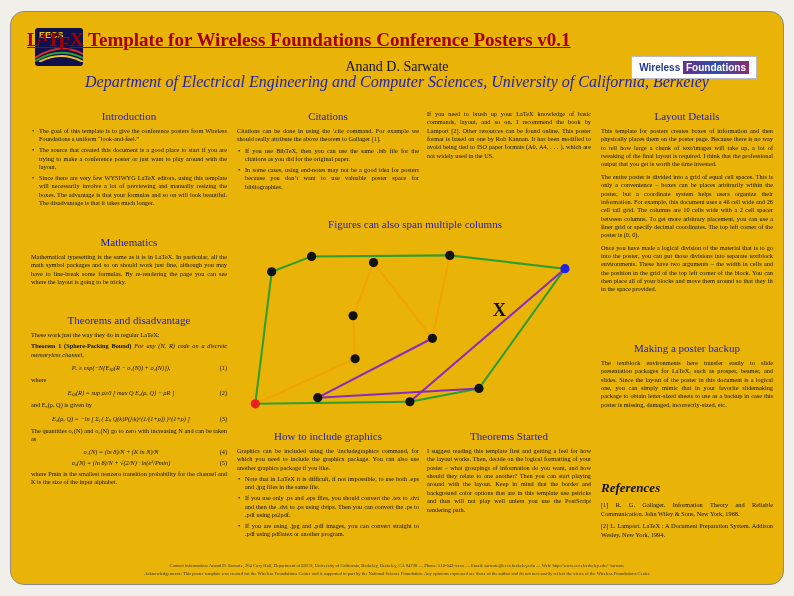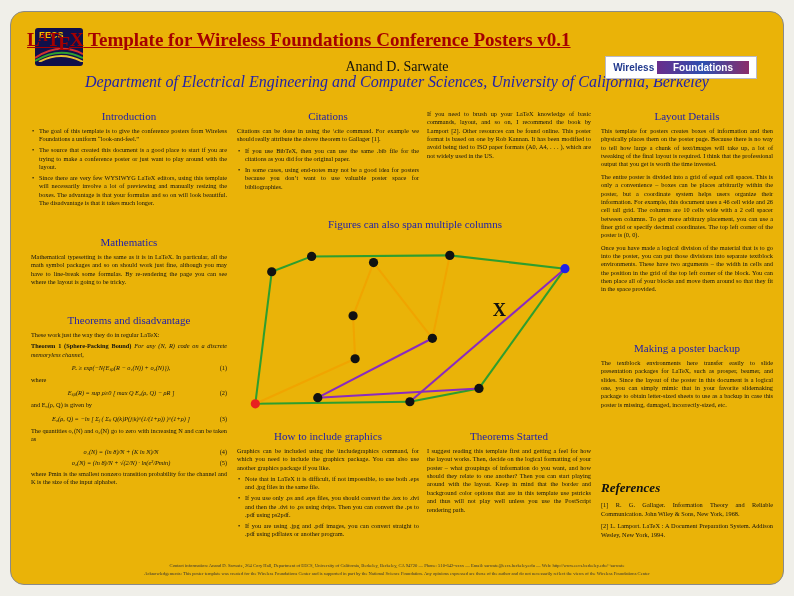--- a/index.html
+++ b/index.html
@@ -18,21 +18,21 @@
   .affil-line { position:absolute; left:0; right:0; top:61px; text-align:center; font-size:16px;
                 font-style:italic; color:var(--heading-blue, #2222aa); }
 
   .eecs-logo { position:absolute; left:24px; top:16px; width:48px; height:38px;
                background:#10104a; border-radius:3px; overflow:hidden; }
   .eecs-text { color:#f2c200; font-weight:bold; font-size:9px; font-family:"Liberation Sans", sans-serif; padding:2px 0 0 4px; }
 
   .wf-logo { position:absolute; right:26px; top:44px; background:#ffffff; border:1px solid #b9b9c9;
              padding:5px 7px; font-family:"Liberation Sans", sans-serif; font-size:10px; font-weight:bold; white-space:nowrap; }
   .wf-w1 { color:#223a8f; }
-  .wf-w2 { background:linear-gradient(90deg,#6a2d8b,#2d4fb0,#8b2d6a); color:#ffffff; padding:1px 16px; }
+  .wf-w2 { background:linear-gradient(90deg,#6a2d8b,#2d4fb0,#8b2d6a); color:#ffffff; padding:1px 3px; }
 
   
   .box { position:absolute; }
   .box-title { font-weight:normal; font-size:11px; color:var(--heading-blue, #2222aa);
                text-align:center; margin-bottom:5px; }
   .box-title.left-black { color:#111; text-align:left; font-weight:bold; font-size:13px;font-style:italic; }
   .body-text { font-size:6.3px; line-height:1.33; text-align:justify; color:#111; }
   .body-text + .body-text { margin-top:4px; }
   .bullets { list-style:none; font-size:6.3px; line-height:1.33; text-align:justify; color:#111; margin-top:3px; }
   .bullets li { padding-left:8px; position:relative; margin-bottom:2.5px; }

